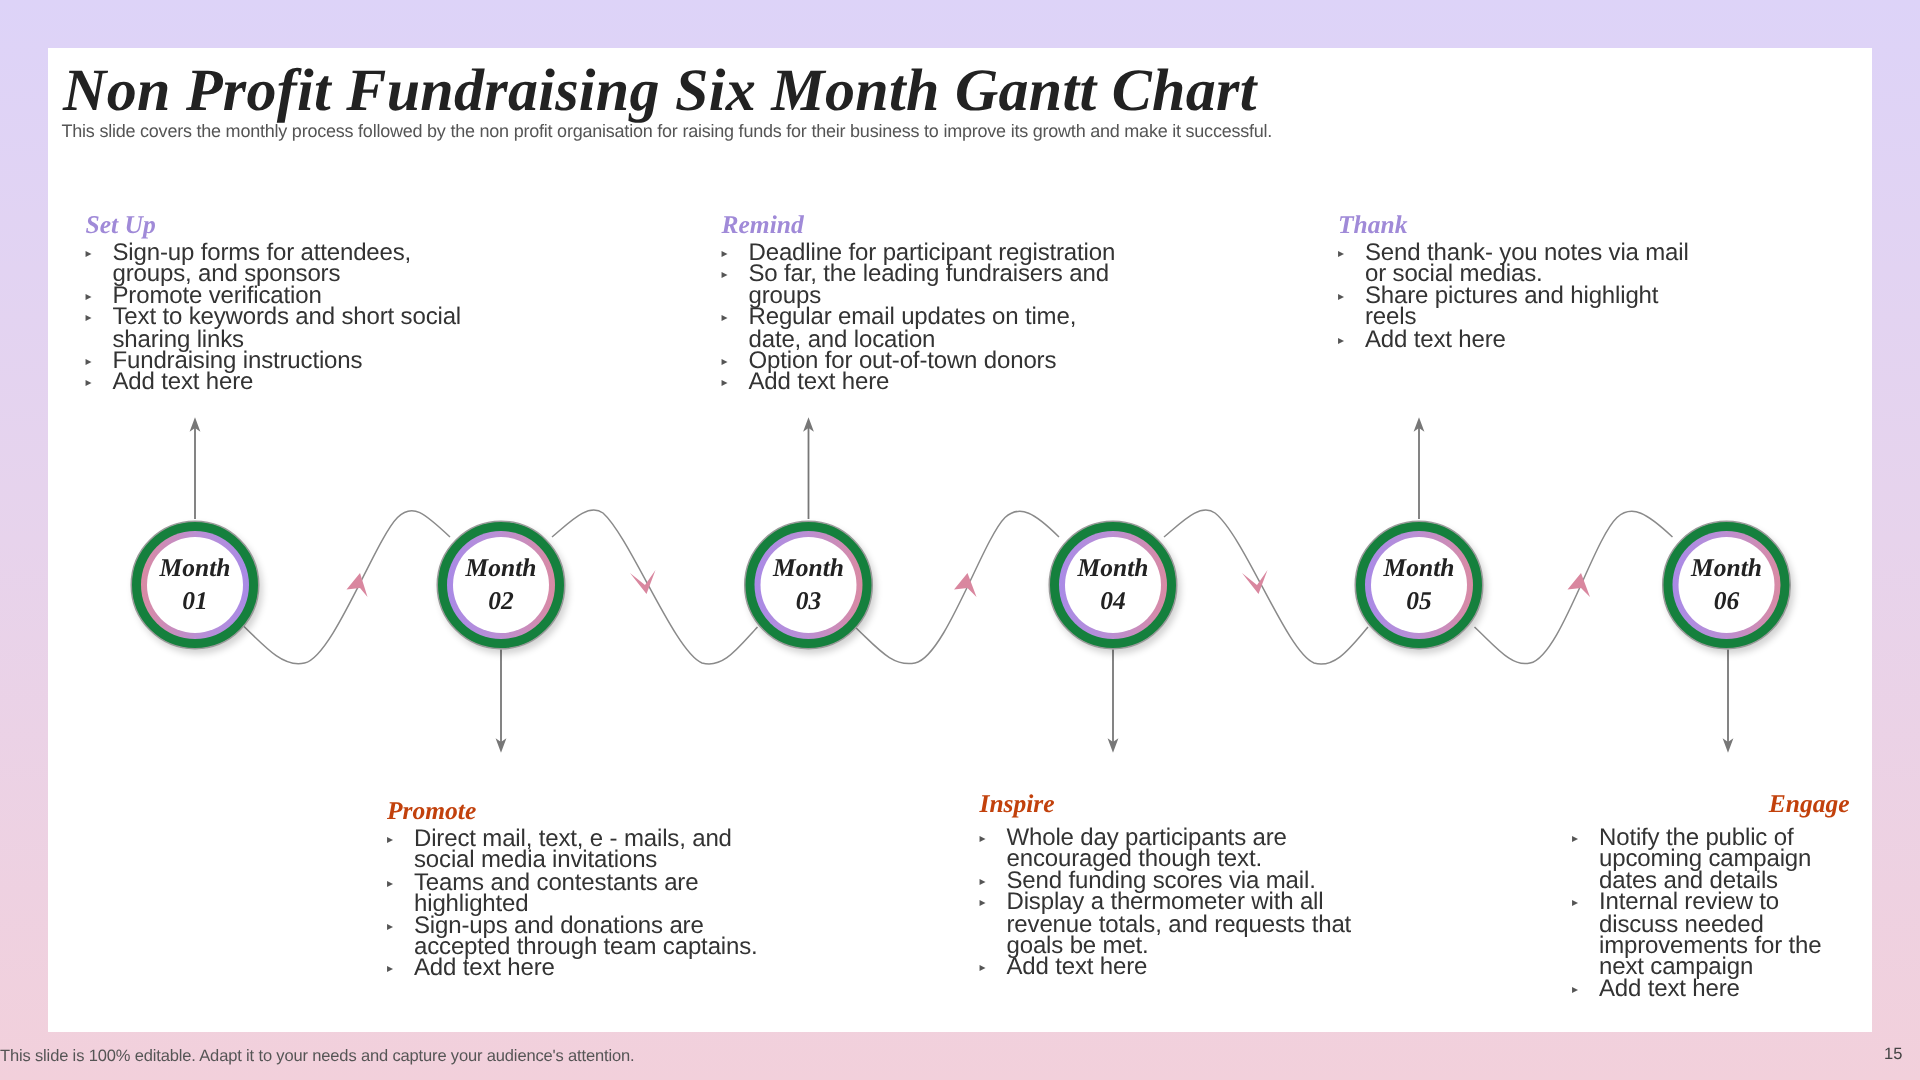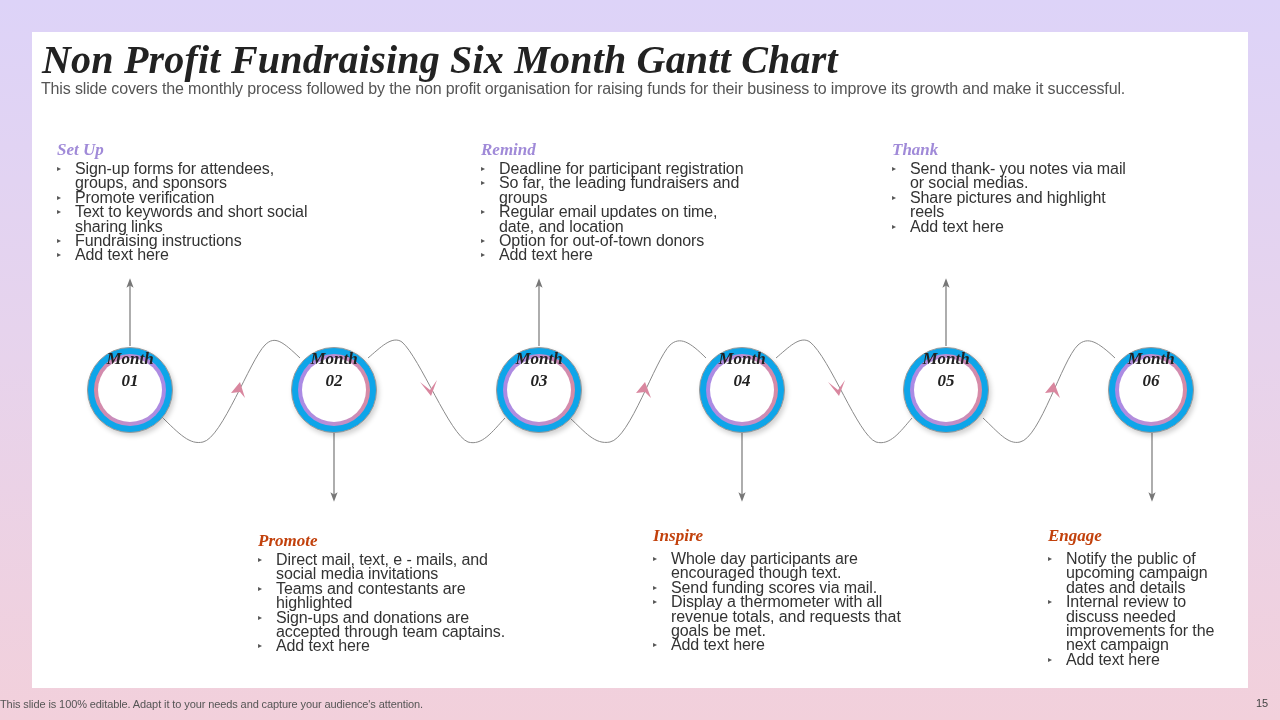--- a/index.html
+++ b/index.html
@@ -14,28 +14,28 @@
       position: absolute; left: 32px; top: 32px; width: 1216px; height: 656px;
       background: #ffffff;
     }
     .title {
       position: absolute; left: 42px; top: 36px;
       font-family: "Liberation Serif", serif; font-style: italic; font-weight: bold;
       font-size: 40px; color: #222; letter-spacing: 0.2px; white-space: nowrap;
     }
     .subtitle {
       position: absolute; left: 41px; top: 80px;
-      font-size: 16px; color: #555; white-space: nowrap; letter-spacing: -0.15px;
+      font-size: 12px; color: #555; white-space: nowrap; letter-spacing: -0.15px;
     }
     .diagram { position: absolute; left: 0; top: 0; width: 1280px; height: 720px; pointer-events: none; }
     .month {
       position: absolute; width: 86px; height: 86px; border-radius: 50%;
-      background: #0ea5e9; border: 1px solid #9a9a9a;
+      background: #15803d; border: 1px solid #9a9a9a;
       box-shadow: 2px 3px 5px rgba(0,0,0,0.18);
-      display: flex; justify-content: center;
+      display: flex; align-items: center; justify-content: center;
     }
     .month .ring {
       position: absolute; left: 6px; top: 6px; width: 72px; height: 72px; border-radius: 50%;
       padding: 4px;
     }
     .month .ring::after {
       content: ""; position: absolute; left: 4px; top: 4px; right: 4px; bottom: 4px;
       border-radius: 50%; background: #fff;
     }
     .ring.pl { background: linear-gradient(90deg, #d98aa3 0%, #b98fd6 55%, #a98ae6 100%); }
@@ -202,21 +202,21 @@
   <div class="head pink" style="margin-bottom:6px;">Inspire</div>
   <ul>
     <li>Whole day participants are encouraged though text.</li>
     <li>Send funding scores via mail.</li>
     <li>Display a thermometer with all revenue totals, and requests that goals be met.</li>
     <li>Add text here</li>
   </ul>
 </div>
 
 <div class="block" style="left:1048px; top:526px; width:185px;">
-  <div class="head pink" style="margin-bottom:6px;">Engage</div>
+  <div class="head pink" style="margin-bottom:6px;text-align:right;">Engage</div>
   <ul>
     <li>Notify the public of upcoming campaign dates and details</li>
     <li>Internal review to discuss needed improvements for the next campaign</li>
     <li>Add text here</li>
   </ul>
 </div>
 
 <div class="footer">This slide is 100% editable. Adapt it to your needs and capture your audience's attention.</div>
 <div class="pageno">15</div>
 

